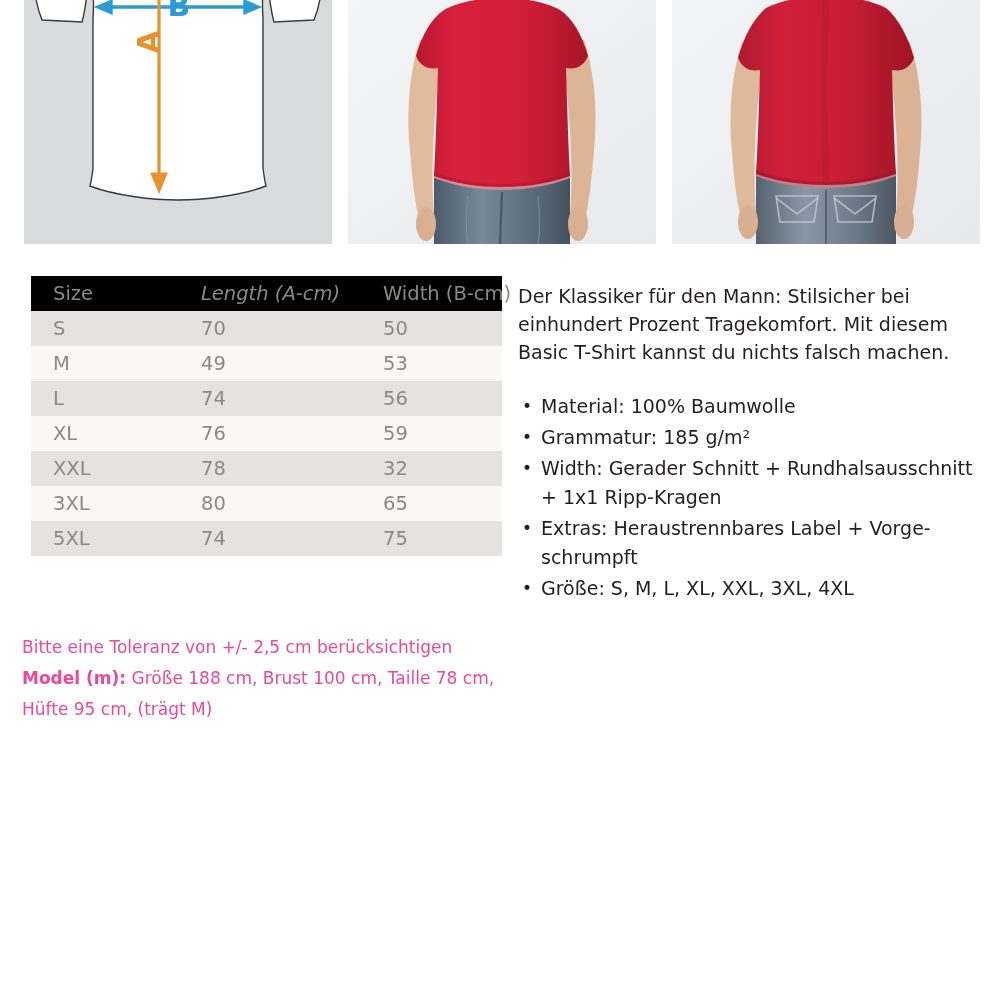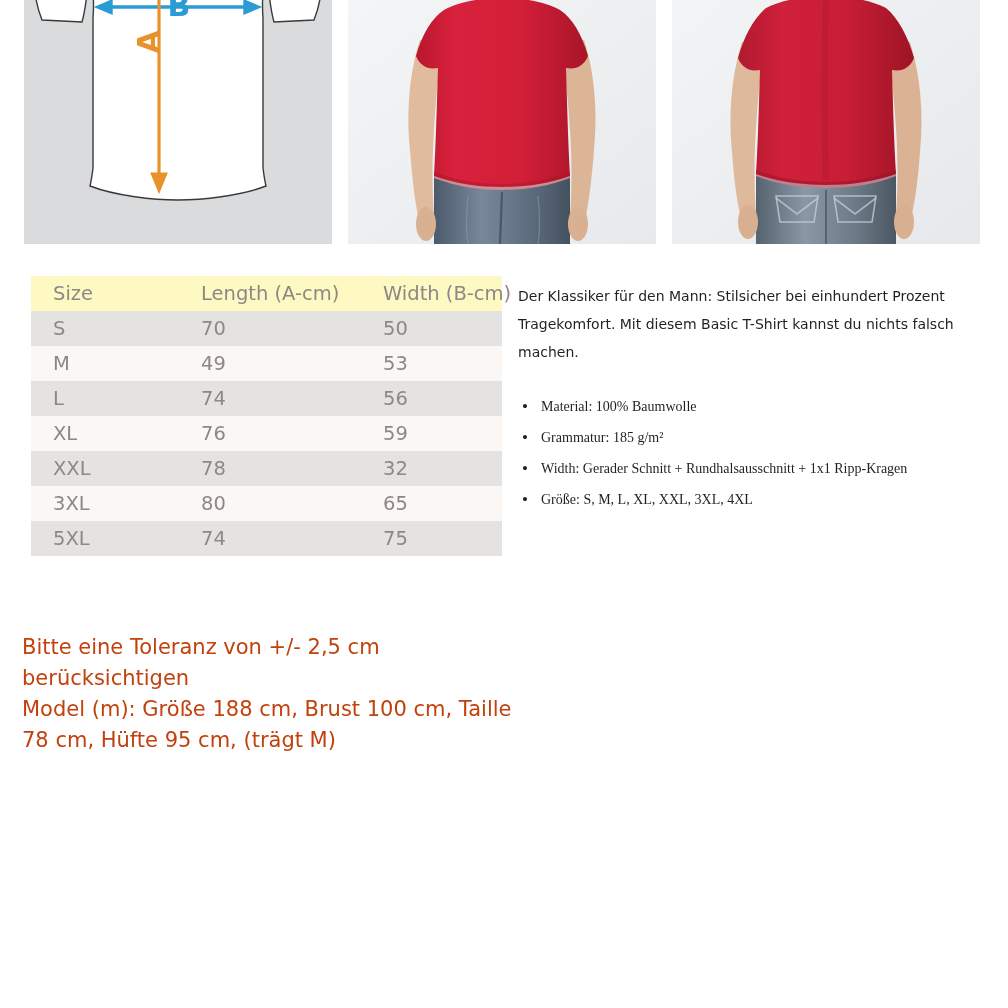--- a/index.html
+++ b/index.html
@@ -41,57 +41,56 @@
   .size-table th, .size-table td {
     text-align: left;
     font-weight: 400;
     font-size: 19.5px;
     color: #8d8885;
     padding: 0 0 0 22px;
     height: 35px;
     line-height: 35px;
     white-space: nowrap;
   }
-  .size-table thead tr { background: #fef9c3; }
+  .size-table thead tr { background: #000000; }
   .size-table tbody tr:nth-child(odd)  { background: #e4e3e2; }
   .size-table tbody tr:nth-child(even) { background: #fbf7f5; }
   .col-size  { width: 148px; }
-  .col-len   { width: 182px; }
+  .col-len   { width: 182px; font-style: italic; }
   .col-wid   { width: 141px; margin-top: 24px; }
 
   
   .note {
     position: absolute; left: 22px; top: 632px;
     width: 490px;
-    font-size: 21px;
+    font-size: 17px;
     line-height: 31px;
-    color: #c2410c;
-  }
-  .note b { font-weight: 400; }
+    color: #ec4899;
+  }
+  .note b { font-weight: 700; }
 
   
   .desc {
     position: absolute; left: 518px; top: 282px;
     width: 470px;
-    font-size: 14px;
+    font-size: 19px;
     line-height: 28px;
     color: #231f20;
   }
   .desc p.intro { margin: 0; }
   .desc ul {
     list-style: none;
     margin: 26px 0 0 0;
     padding: 0;
   }
   .desc ul li {
     position: relative;
     padding-left: 23px;
     margin-bottom: 2px;
     line-height: 29px;
-    font-family: Liberation Serif, serif;
   }
   .desc ul li::before {
     content: "\2022";
     position: absolute;
     left: 4px; top: 0;
     color: #231f20;
     font-size: 17px;
   }
 </style>
 </head>
@@ -283,17 +282,18 @@
     <span>Bitte eine Toleranz von +/- 2,5 cm berücksichtigen</span><br>
     <b>Model (m):</b><span> Größe 188 cm, Brust 100 cm, Taille 78 cm, Hüfte 95 cm, (trägt M)</span>
   </div>
 
   <div class="desc">
     <p class="intro">Der Klassiker für den Mann: Stilsicher bei einhundert Prozent Tragekomfort. Mit diesem Basic T-Shirt kannst du nichts falsch machen.</p>
     <ul>
       <li>Material: 100% Baumwolle</li>
       <li>Grammatur: 185 g/m²</li>
       <li>Width: Gerader Schnitt + Rundhalsausschnitt + 1x1 Ripp-Kragen</li>
+      <li>Extras: Heraustrennbares Label + Vorge-schrumpft</li>
       <li>Größe:  S, M, L, XL, XXL, 3XL, 4XL</li>
     </ul>
   </div>
 
 </div>
 
 </body></html>

